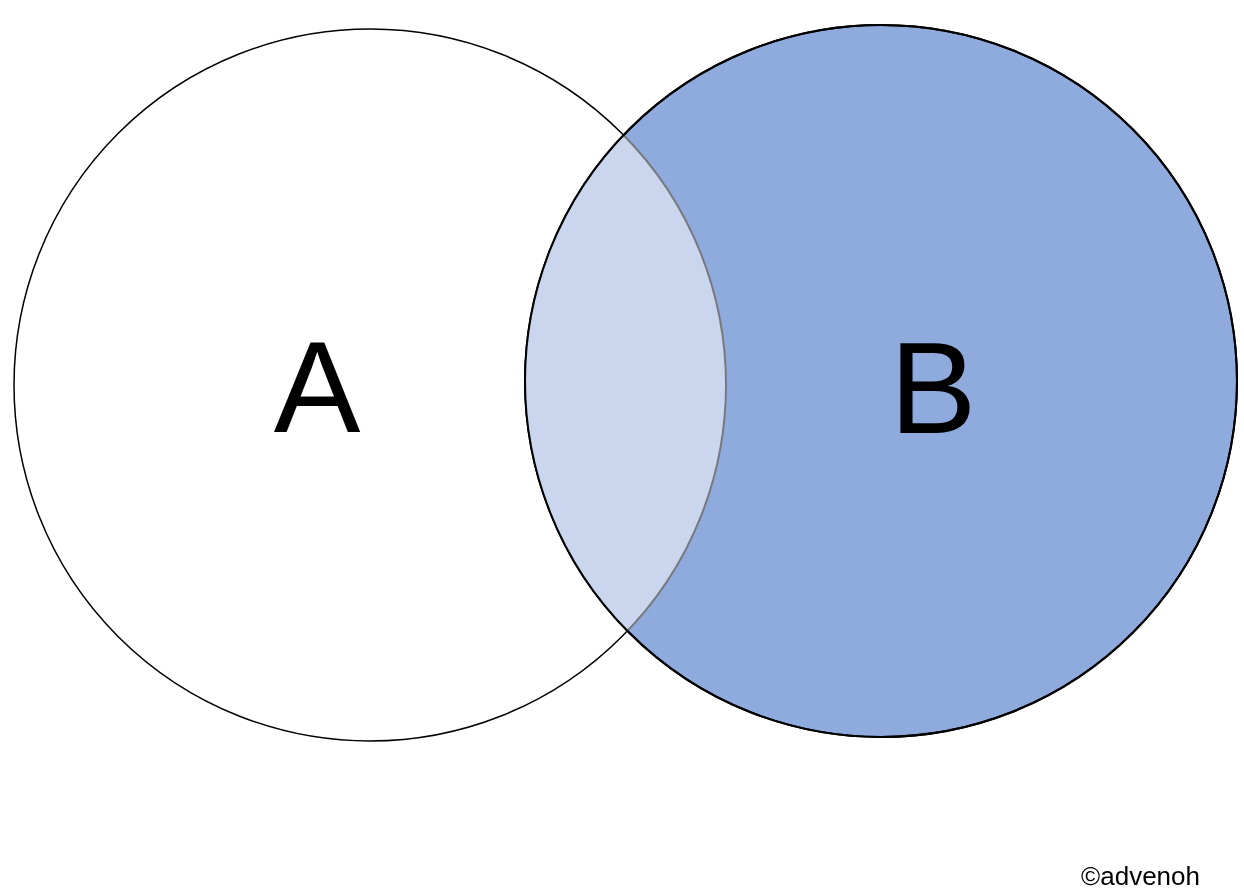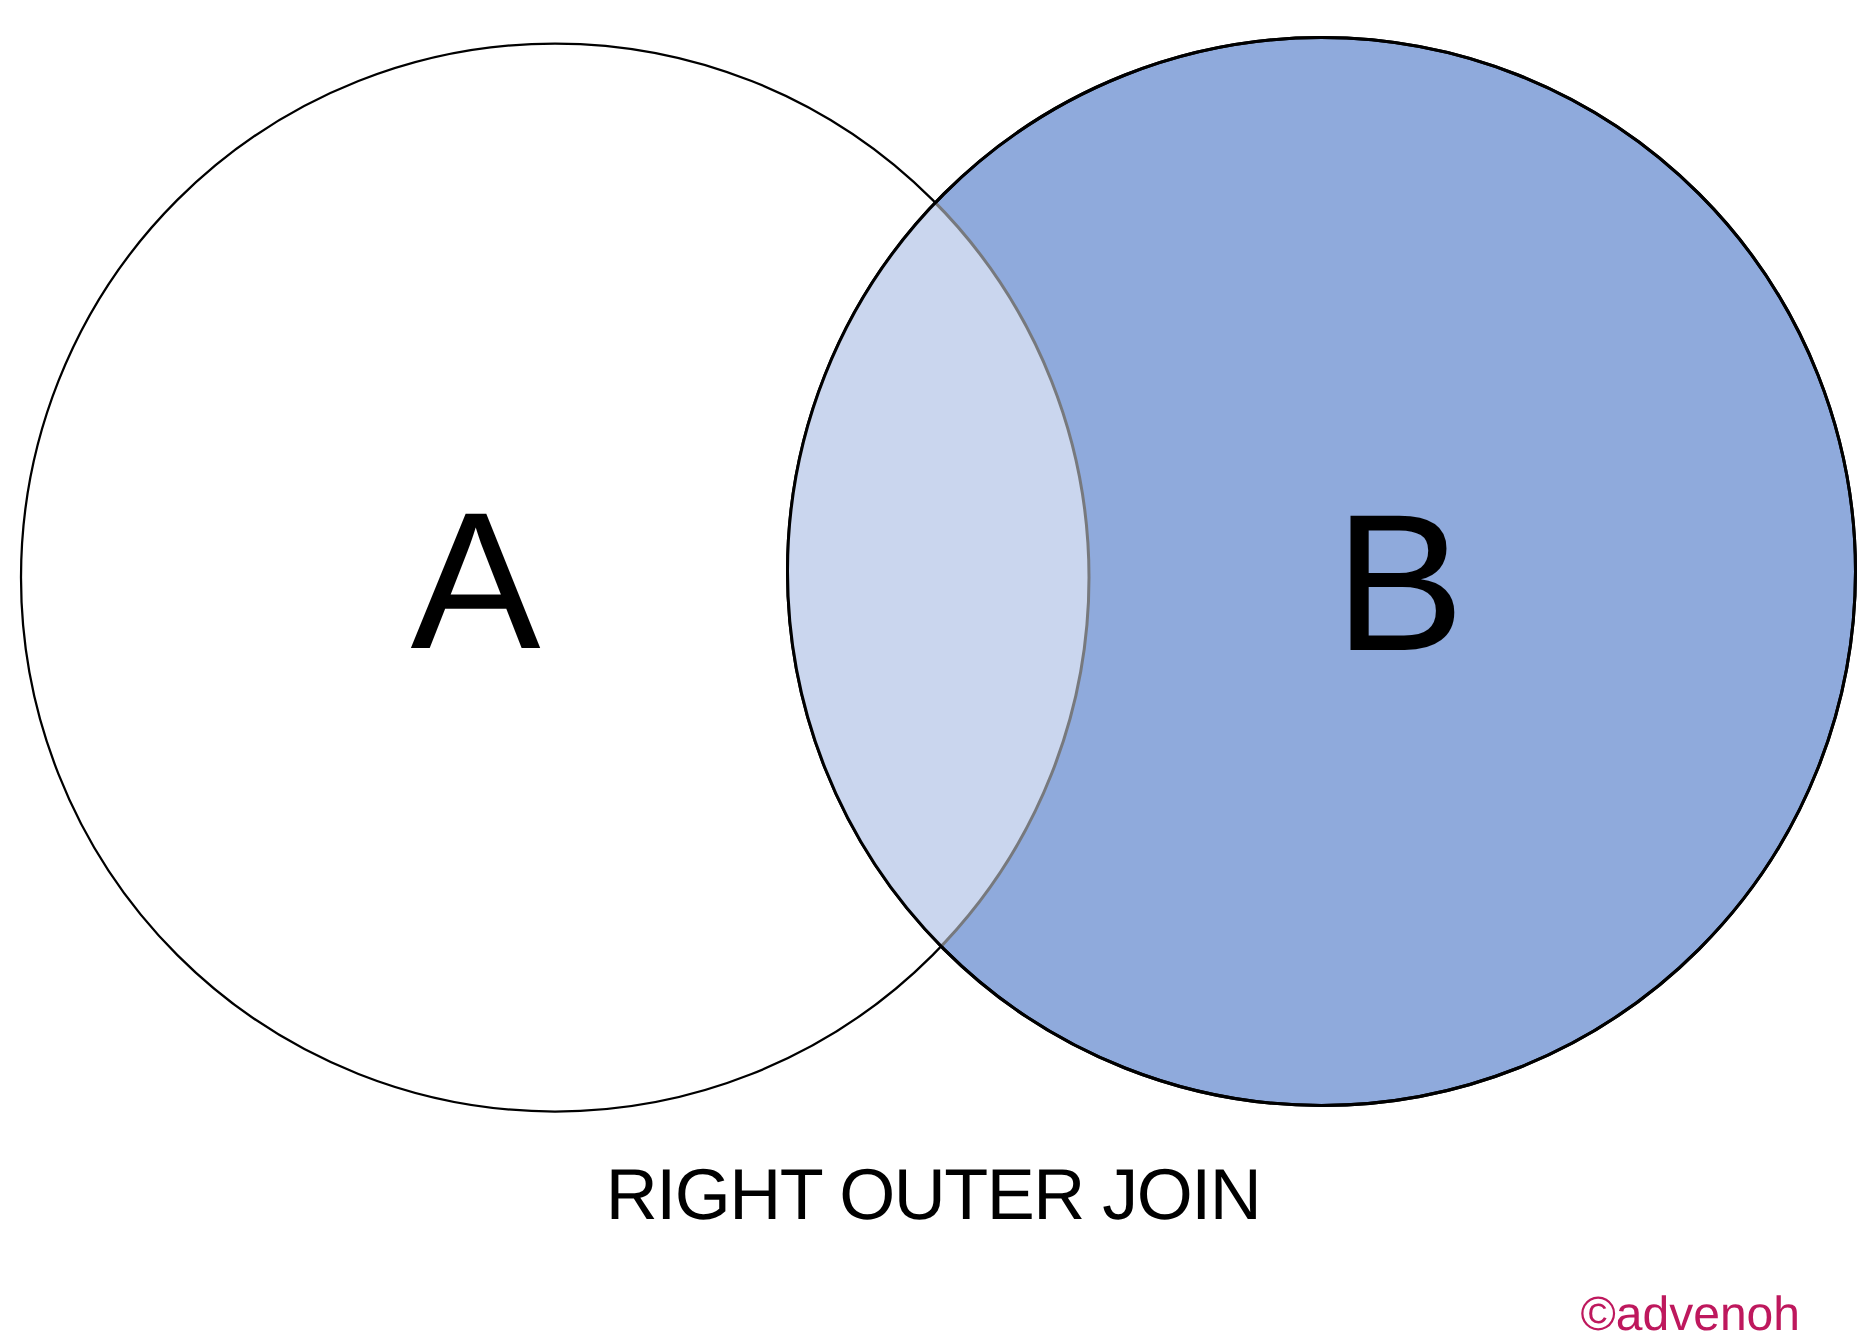--- a/index.html
+++ b/index.html
@@ -42,22 +42,22 @@
     font-size: 48px;
     letter-spacing: -1px;
     color: #000000;
     white-space: nowrap;
   }
   .watermark {
     position: absolute;
     right: 44px;
     top: 876px;
     transform: translateY(-50%);
-    font-size: 32px;
-    color: #be185d;
+    font-size: 26px;
+    color: #000000;
     white-space: nowrap;
   }
 </style>
 </head>
 <body>
 
 <div class="stage">
 
   <svg class="venn-svg" viewBox="0 0 1244 896" aria-hidden="true">
     <defs>
@@ -73,17 +73,16 @@
     <g clip-path="url(#clip-circle-b)">
       <circle cx="370" cy="385" r="356" fill="#CAD6EE" stroke="#77797D" stroke-width="2"></circle>
     </g>
 
     <circle cx="881" cy="381" r="356" fill="none" stroke="#000000" stroke-width="2"></circle>
   </svg>
 
   <div class="set-label label-a">A</div>
   <div class="set-label label-b">B</div>
 
-  <div class="caption">RIGHT OUTER JOIN</div>
 
   <div class="watermark">©advenoh</div>
 
 </div>
 
 </body></html>

